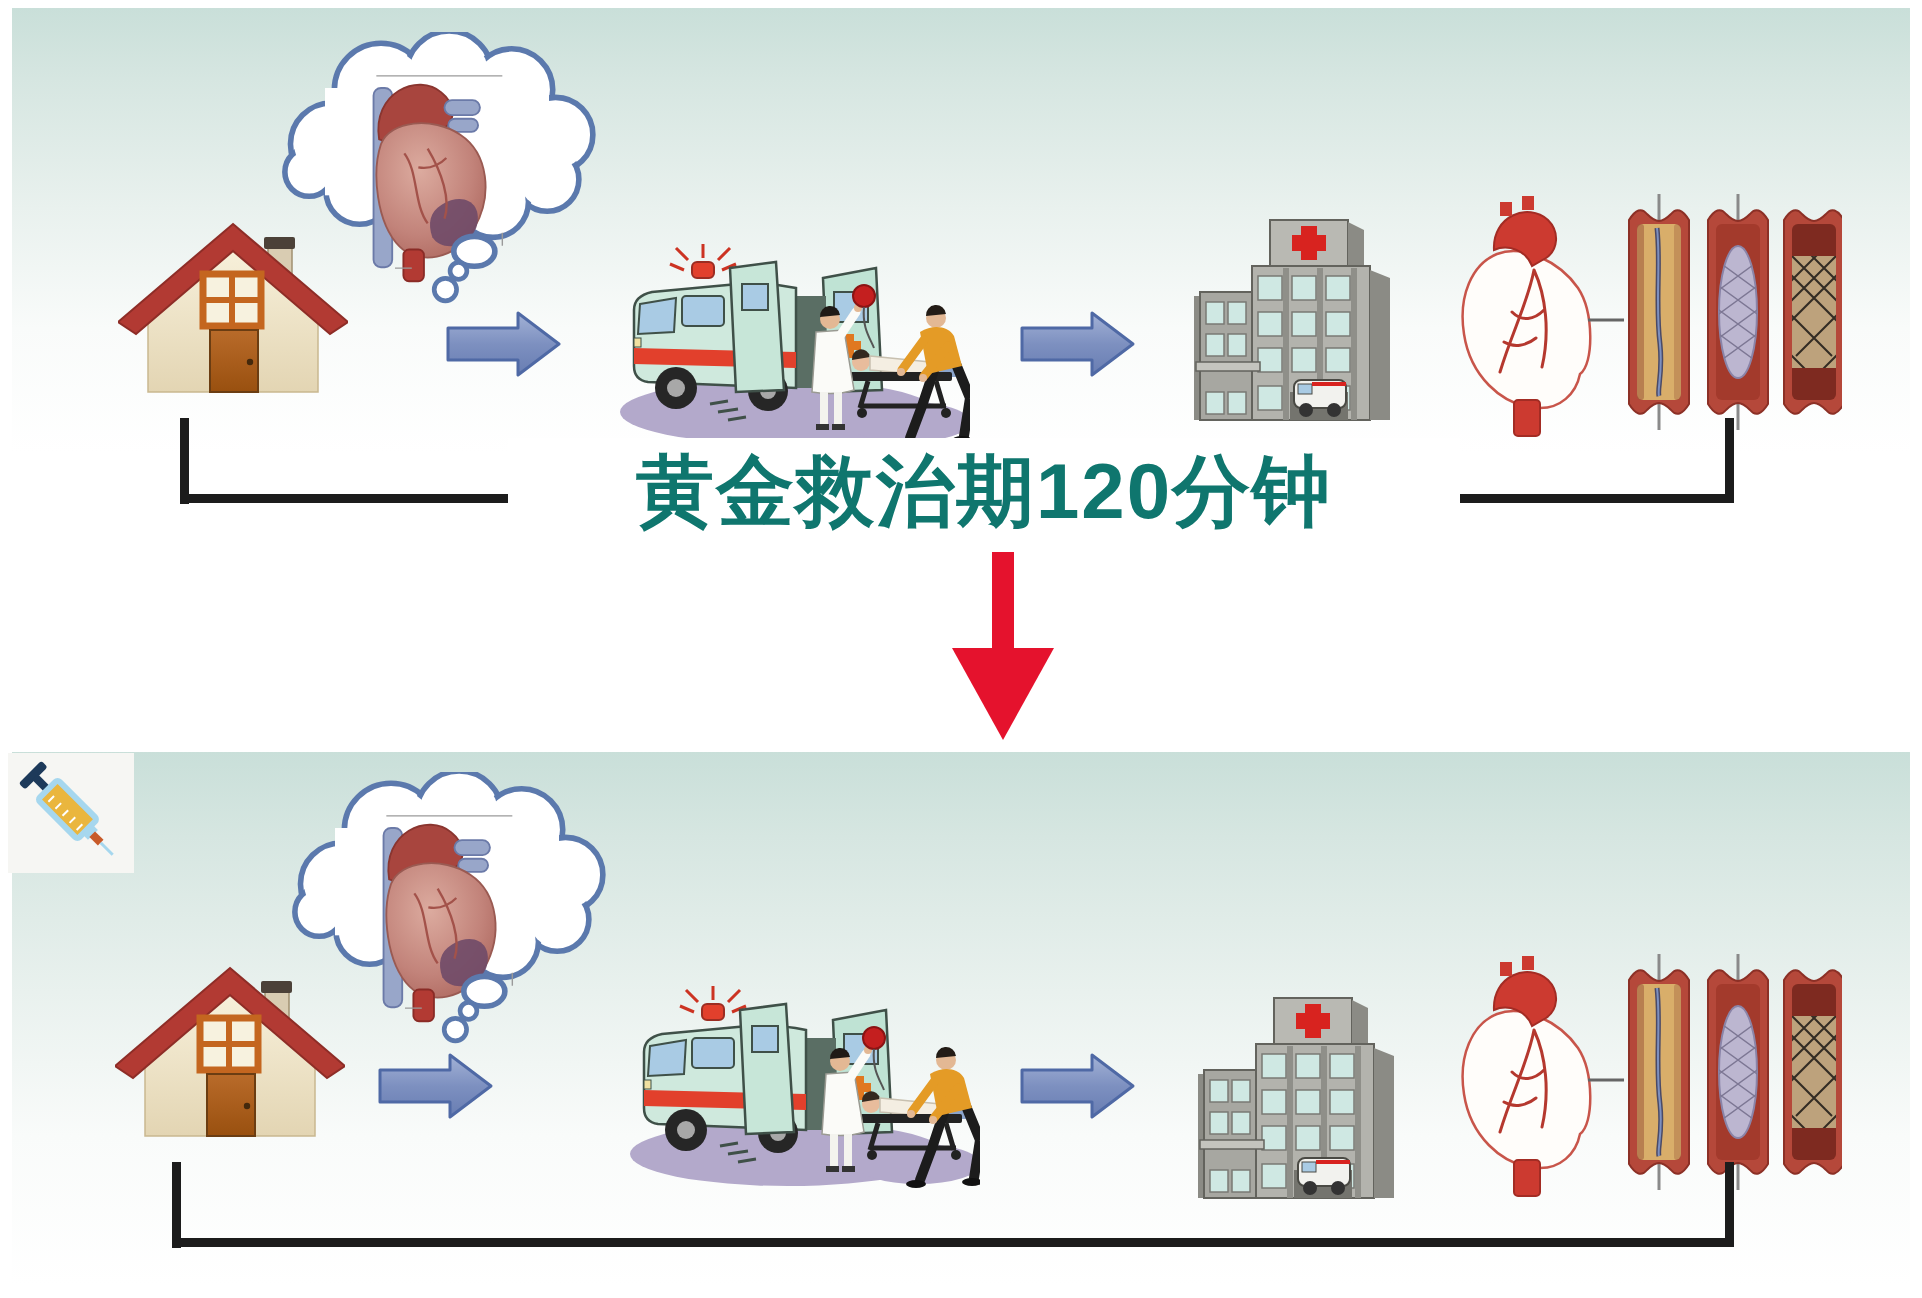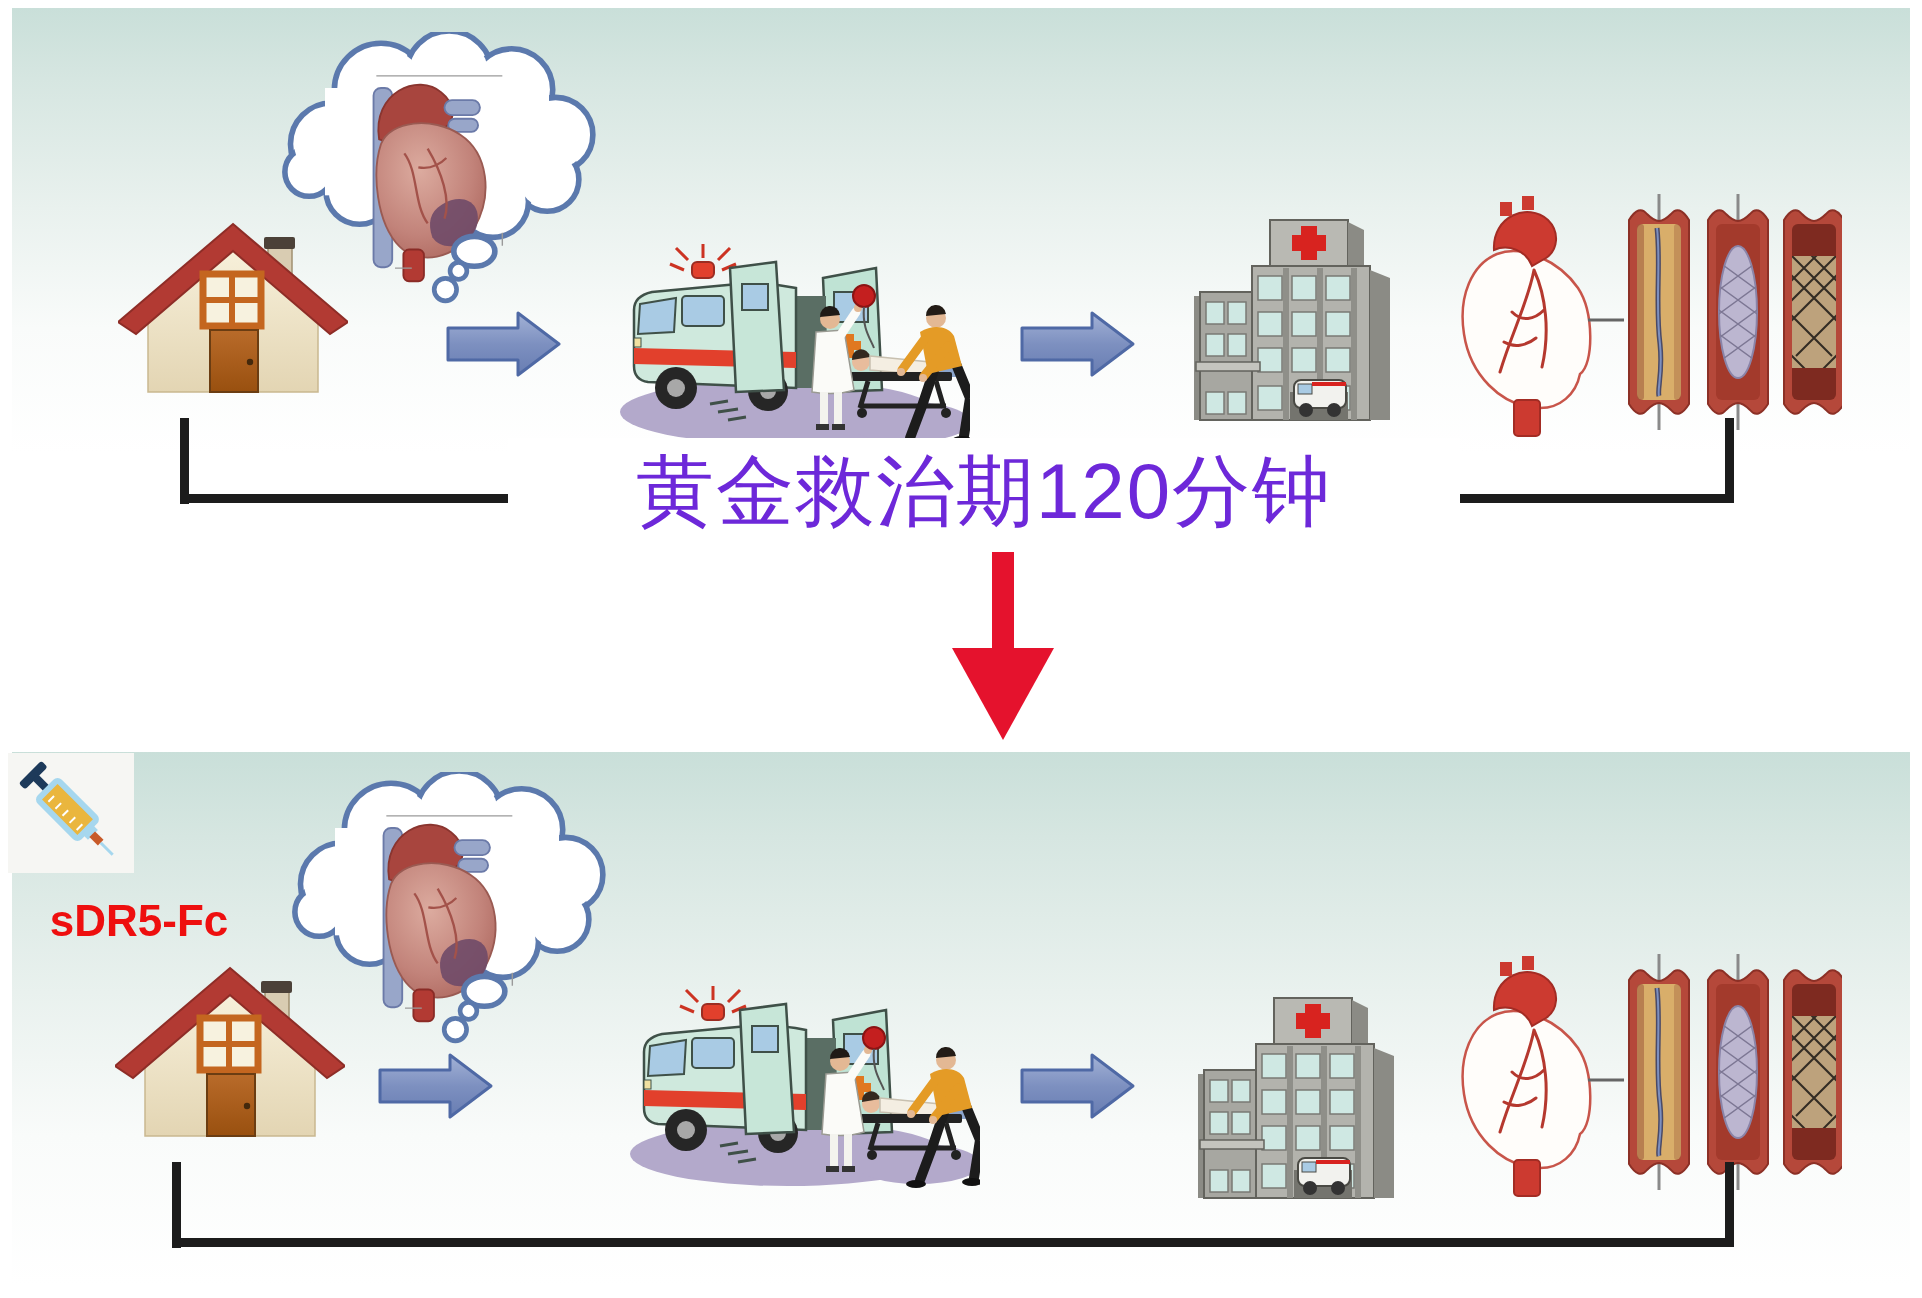--- a/index.html
+++ b/index.html
@@ -4,21 +4,21 @@
 <style>
   html,body{margin:0;padding:0;background:#ffffff;}
   .canvas{position:relative;width:1922px;height:1298px;background:#ffffff;overflow:hidden;
           font-family:"Liberation Sans","DejaVu Sans",sans-serif;}
   .panel{position:absolute;left:12px;width:1898px;
          background:linear-gradient(180deg,#c9dfd9 0%,#d6e6e1 16%,#e9f1ee 45%,#f9fbfa 72%,#ffffff 100%);}
   .panel.top{top:8px;height:445px;}
   .panel.bottom{top:752px;height:533px;}
   .bracket{position:absolute;background:#1c1c1c;z-index:2;}
   .label-box{position:absolute;background:#ffffff;z-index:4;display:flex;align-items:center;justify-content:center;}
-  .golden-label{color:#6d28d9;font-weight:normal;font-size:78px;letter-spacing:2px;white-space:nowrap;}
+  .golden-label{color:#0f766e;font-weight:bold;font-size:78px;letter-spacing:2px;white-space:nowrap;}
   .drug-tile{position:absolute;left:8px;top:753px;width:126px;height:120px;background:#f6f6f3;z-index:3;}
   .drug-label{position:absolute;left:14px;top:896px;width:250px;text-align:center;
               color:#ee0f0f;font-weight:bold;font-size:44px;z-index:3;white-space:nowrap;}
   svg.icon{position:absolute;overflow:visible;}
 </style>
 </head>
 <body>
 
 <div class="canvas">
 
@@ -299,21 +299,20 @@
       <use href="#sym-arrow-down"></use>
     </svg>
 
   <div class="panel bottom"></div>
 
   <div class="drug-tile">
     <svg class="icon" style="left:3px;top:0px" width="120" height="120">
         <use href="#sym-syringe"></use>
       </svg>
   </div>
-  <div class="drug-label">sDR5-Fc</div>
 
   <svg class="icon" style="left:282px;top:772px" width="330" height="280">
       <use href="#sym-bubble"></use>
     </svg>
   <svg class="icon" style="left:115px;top:962px" width="230" height="180">
       <use href="#sym-house"></use>
     </svg>
   <svg class="icon" style="left:378px;top:1052px" width="116" height="68">
       <use href="#sym-arrow-right"></use>
     </svg>

